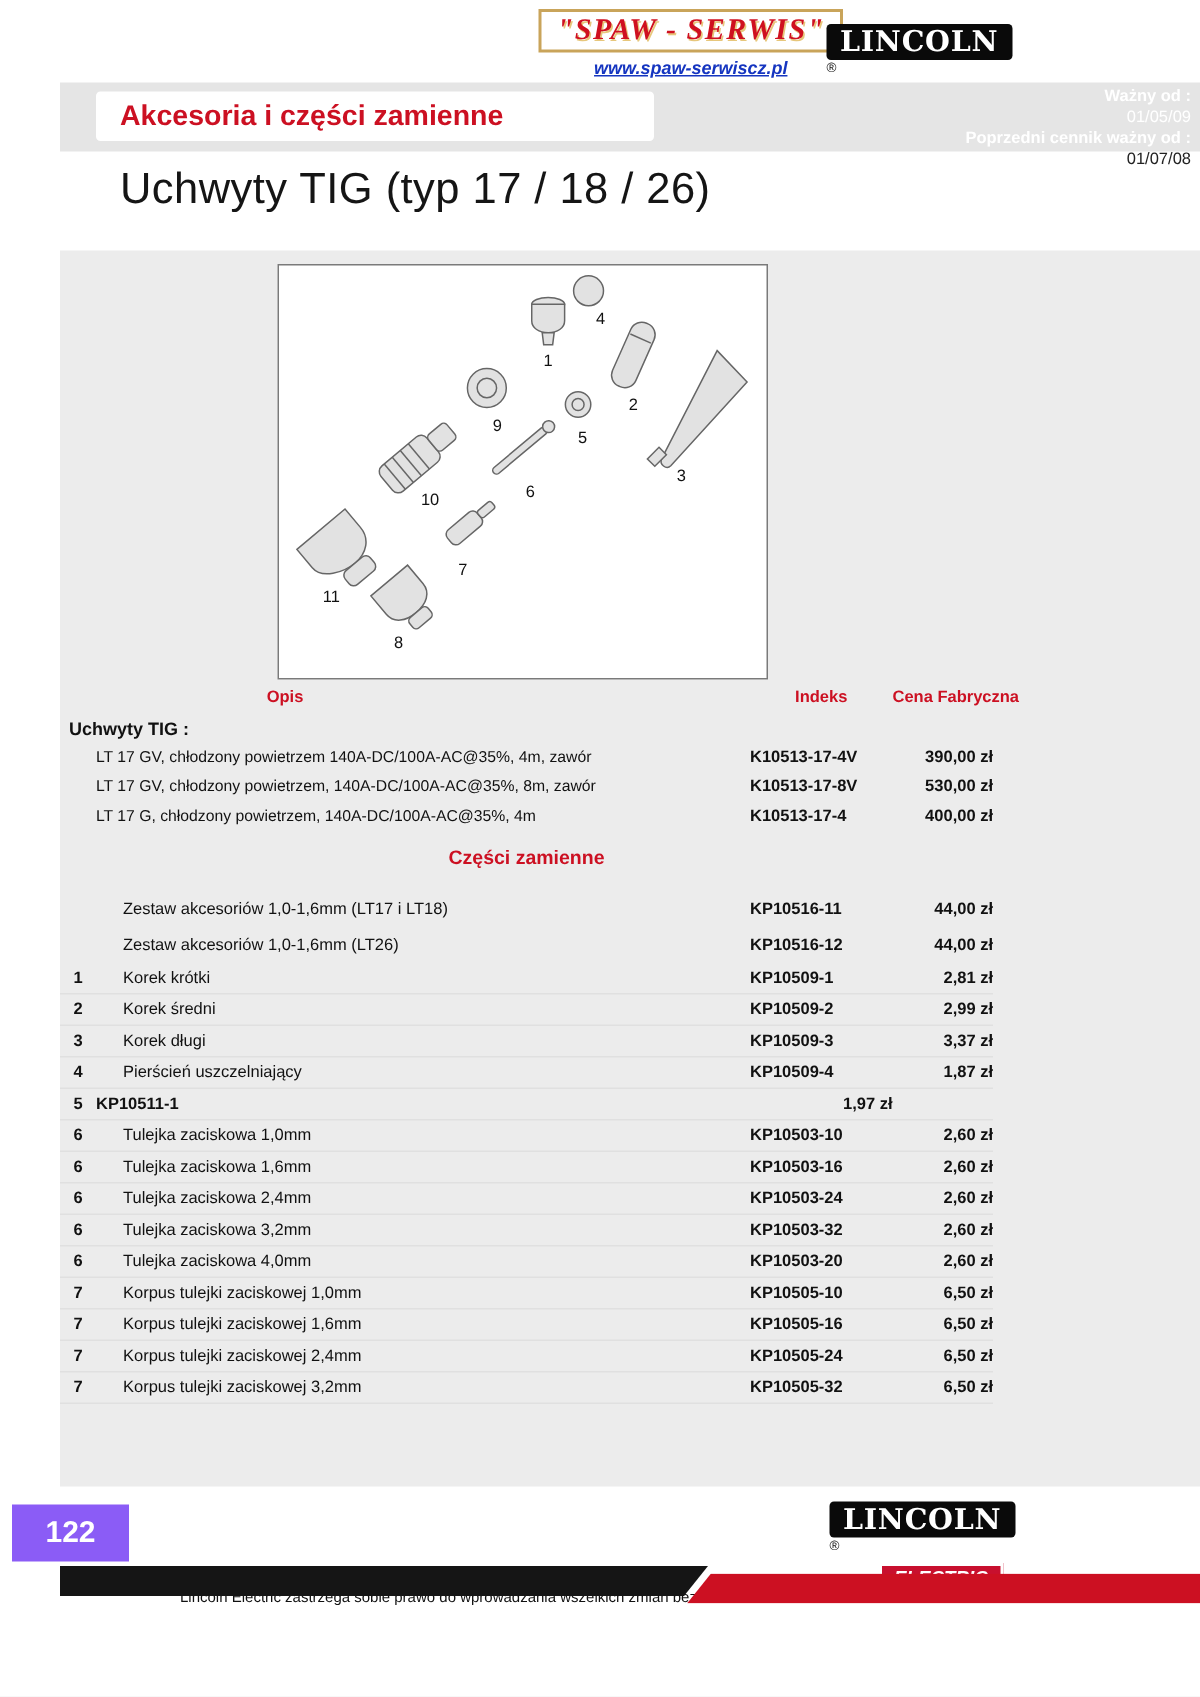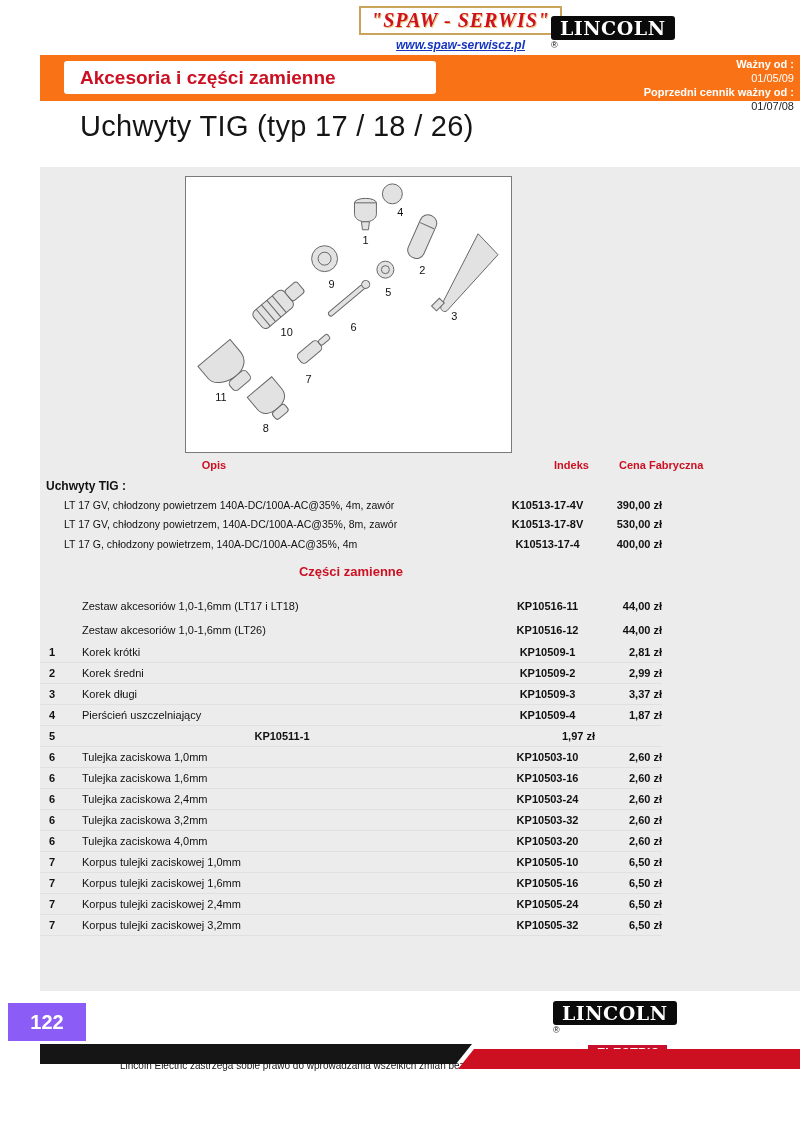--- a/index.html
+++ b/index.html
@@ -17,21 +17,21 @@
   .lincoln { position:absolute; width:120px; }
   .lincoln-top { left:551px; top:16px; }
   .lincoln-footer { left:553px; top:1001px; }
   .lincoln-name { display:inline-block; background:#0a0a0a; color:#fff; font-family:"DejaVu Serif", serif;
     font-weight:bold; font-size:19px; padding:1px 9px; border-radius:3px; letter-spacing:0.5px; }
   .lincoln-reg { font-size:9px; color:#111; vertical-align:top; }
   .lincoln-electric { display:inline-block; background:#c8102e; color:#fff; font-style:italic; font-weight:bold;
     font-size:12.5px; padding:1px 8px; border:2px solid #fff; margin-left:33px; margin-top:-5px; }
 
   
-  .band { position:absolute; left:40px; top:55px; width:760px; height:46px; background:#f97316;padding-left:12px; }
+  .band { position:absolute; left:40px; top:55px; width:760px; height:46px; background:#e5e5e5;padding-left:12px; }
   .band-box { position:absolute; left:24px; top:6px; width:372px; height:33px; background:#fff; border-radius:3px;
     display:flex; align-items:center; padding-left:16px; }
   .band-title { color:#cc1022; font-size:19px; font-weight:bold; }
   .valid { position:absolute; right:6px; top:57px; text-align:right; font-size:11px; line-height:14px; }
   .valid .w { color:#fff; } .valid .b { font-weight:bold; } .valid .d { color:#222; }
 
   
   .page-title { position:absolute; left:80px; top:110px; font-size:29px; color:#151515; letter-spacing:0.3px; }
 
   
@@ -39,30 +39,30 @@
 
   .diagram { position:absolute; left:145px; top:9px; width:327px; height:277px; background:#fff; border:1px solid #7a7a7a; }
   .diagram svg { display:block; }
   .part { fill:#e2e2e2; stroke:#666; stroke-width:1; }
   .part-line { stroke:#666; stroke-width:1; }
   .part-label { font-family:"Liberation Sans", sans-serif; font-size:11px; fill:#111; }
 
   
   .table-area { position:absolute; left:0; top:288px; width:622px; }
   .trow, .t-header { display:grid; grid-template-columns:24px 436px 95px 67px; align-items:center; }
-  .t-header { height:20px;padding-left:24px; }
+  .t-header { height:20px; }
   .th { color:#cc1022; font-weight:bold; font-size:11px; text-align:center; white-space:nowrap; }
   .th-opis { grid-column:2; padding-right:184px; }
   .th-indeks { grid-column:3; }
   .th-cena { grid-column:4; }
   .group1-title { margin:2px 0 0 6px; font-size:12px; font-weight:bold; color:#111; height:18px; line-height:18px; }
   .group2-title { margin:8px 0 12px 0; text-align:center; font-size:13px; font-weight:bold; color:#cc1022; height:20px; line-height:20px; }
   .c-num { text-align:center; font-weight:bold; font-size:11px; color:#111; }
   .c-opis { font-size:11px; color:#111; }
-  .c-indeks { text-align:center; font-weight:bold; font-size:11px; color:#111; white-space:nowrap; }
+  .c-indeks { text-align:left; font-weight:bold; font-size:11px; color:#111; white-space:nowrap; }
   .c-cena { text-align:right; font-weight:bold; font-size:11px; color:#111; white-space:nowrap; }
   .trow.g1 { height:19.5px; }
   .g1 .c-opis { font-size:10.5px; }
   .trow.g2z { height:24px; }
   .g2 .c-opis { padding-left:18px; }
   .trow.g2n { height:21px; border-bottom:1px solid #e0e0e0; }
 
   
   .page-num { position:absolute; left:8px; top:1003px; width:78px; height:38px; background:#8b5cf6; color:#fff;
     font-size:20px; font-weight:bold; display:flex; align-items:center; justify-content:center; }

